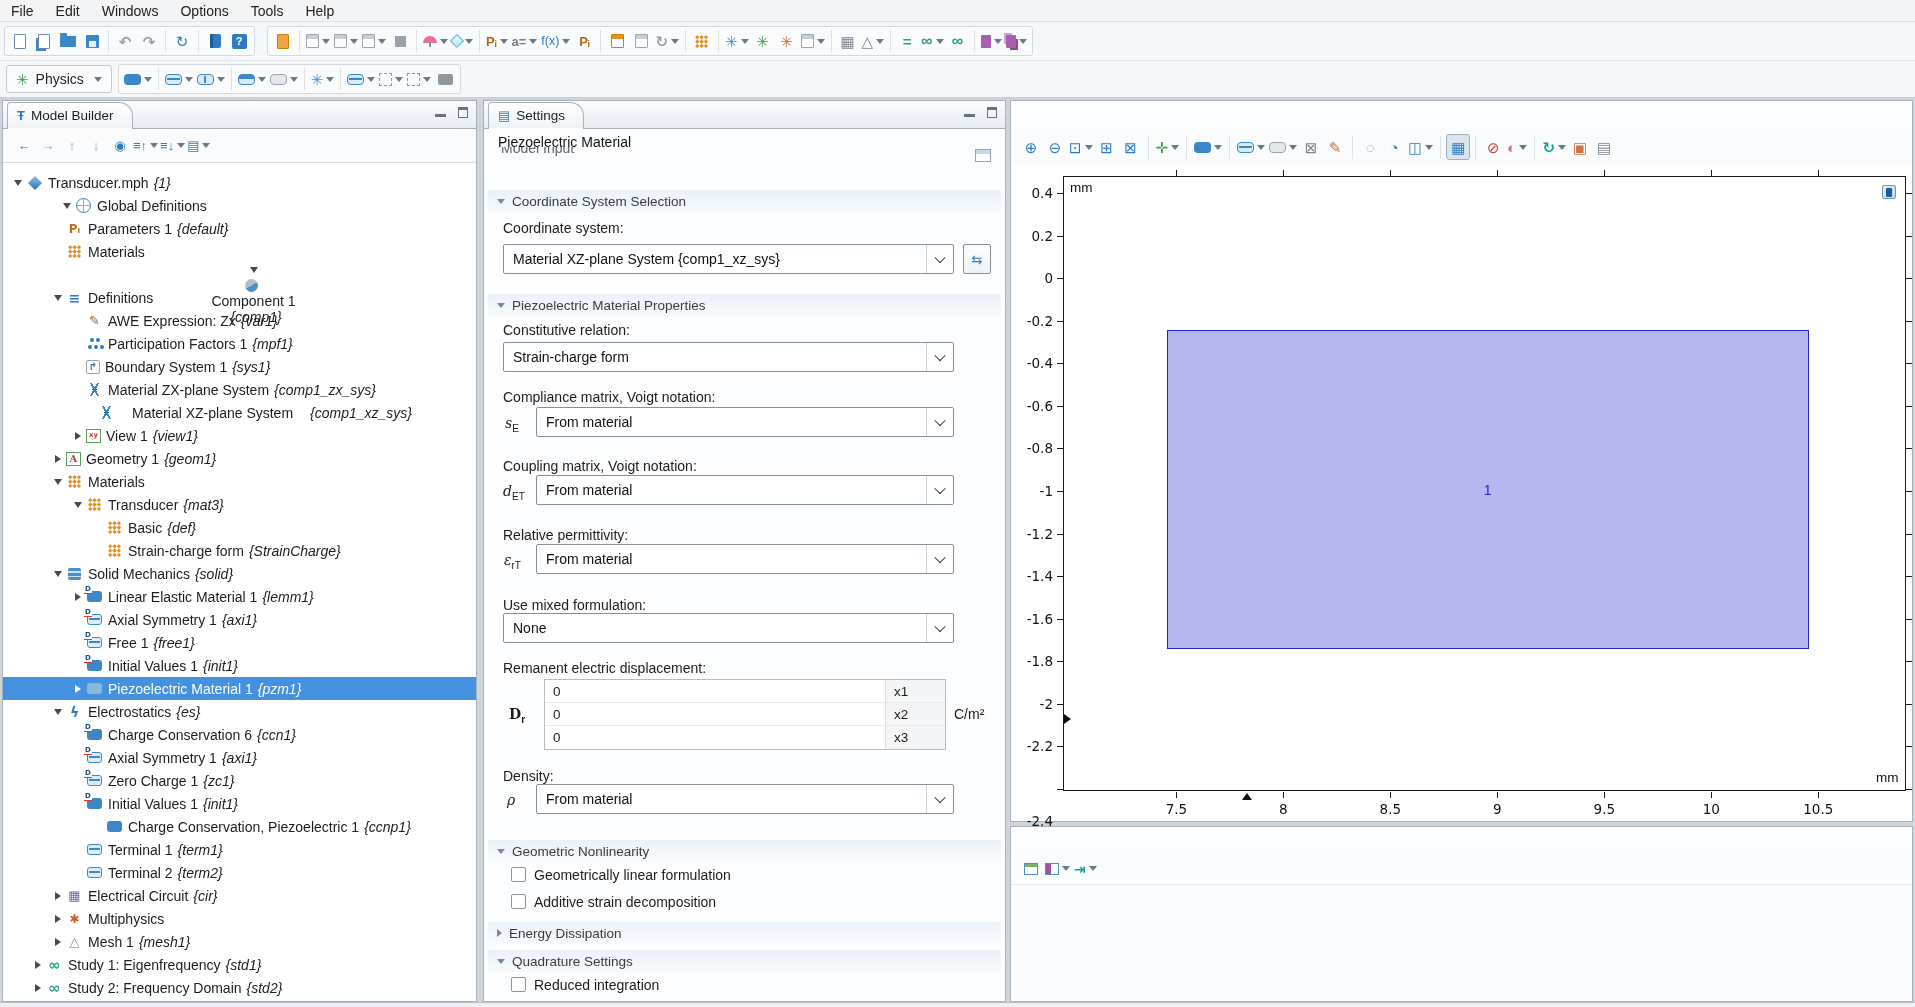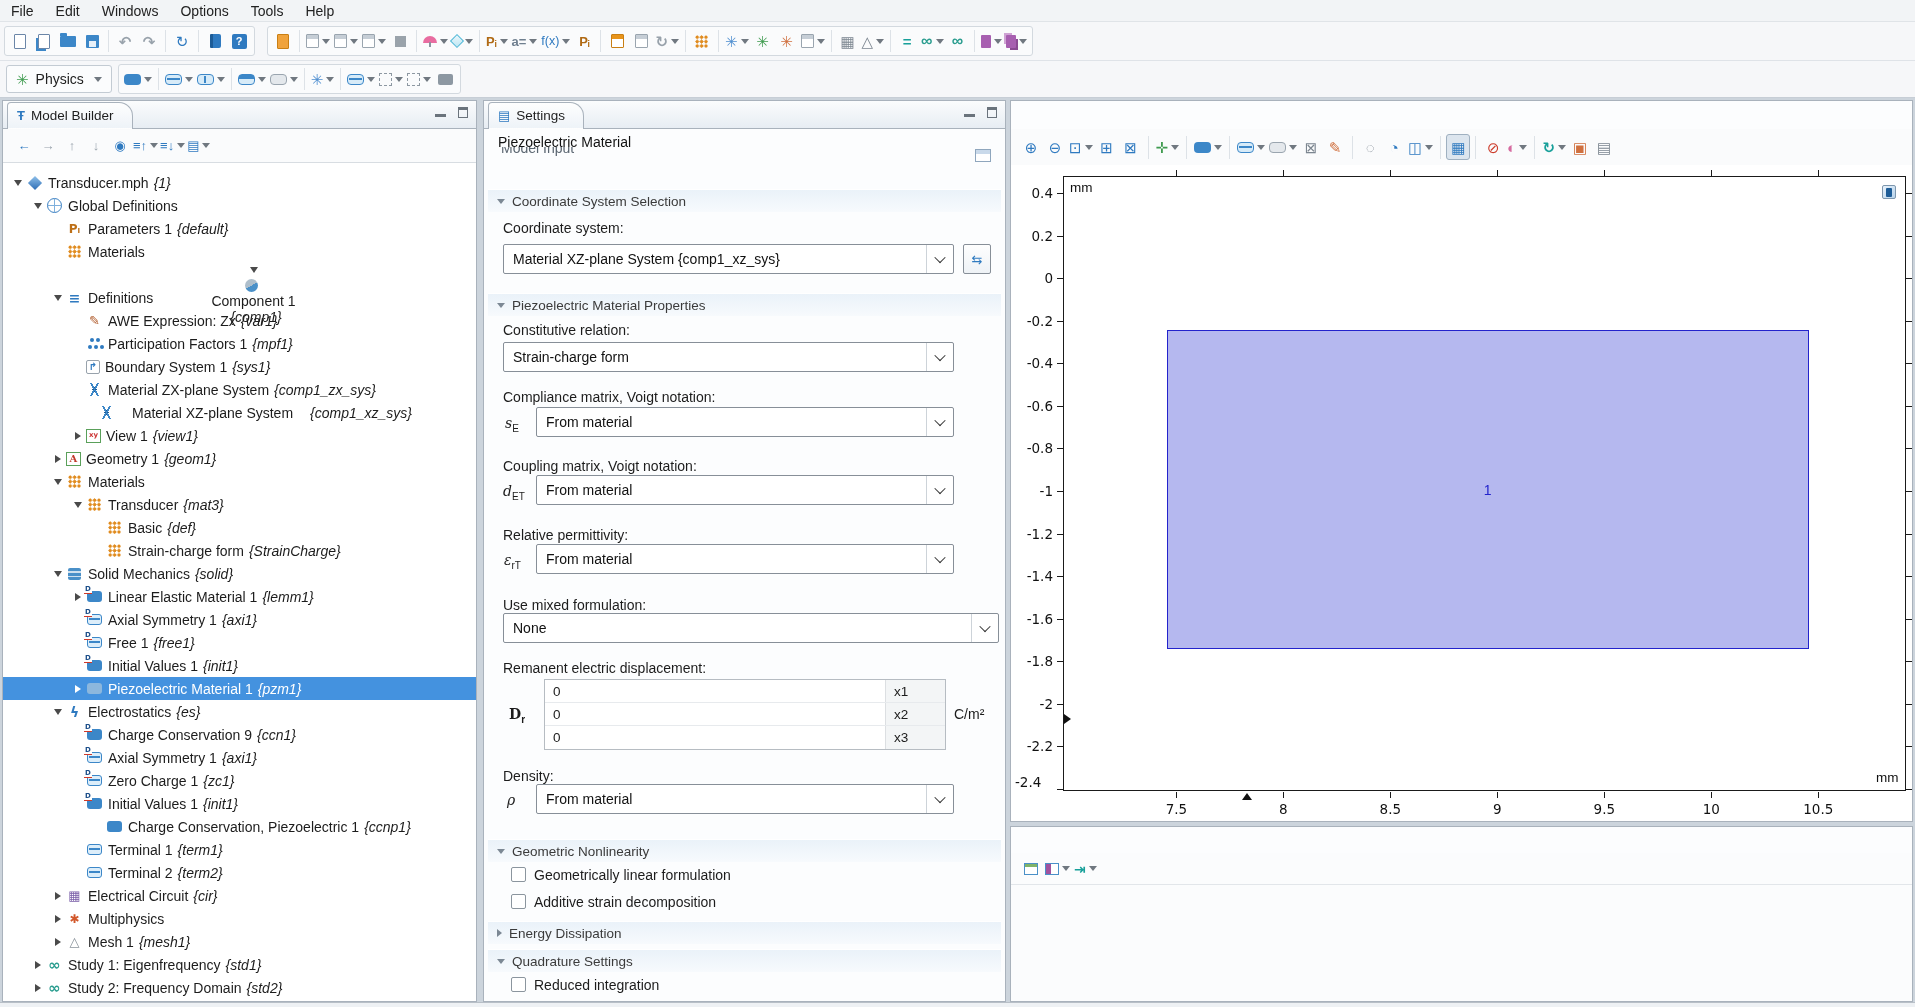--- a/index.html
+++ b/index.html
@@ -399,21 +399,21 @@
       </div>
     <div class="tree" id="mb-tree">
         <div class="trow" style="top: 8px; padding-left: 8px;">
           <span class="arr">
             <span class="arr-d"></span>
           </span>
           <span class="ti ti-mph"></span>
           <span class="lab">Transducer.mph</span>
           <span class="tag">{1}</span>
         </div>
-        <div class="trow" style="top: 31px; padding-left: 28px;">
+        <div class="trow" style="top: 31px; padding-left: 28px; margin-left: 29px;">
           <span class="arr">
             <span class="arr-d"></span>
           </span>
           <span class="ti ti-globe"></span>
           <span class="lab">Global Definitions</span>
         </div>
         <div class="trow" style="top: 54px; padding-left: 48px;">
           <span class="arr"></span>
           <span class="ti ti-param">Pᵢ</span>
           <span class="lab">Parameters 1</span>
@@ -570,21 +570,21 @@
           </span>
           <span class="ti ti-es">ϟ</span>
           <span class="lab">Electrostatics</span>
           <span class="tag">{es}</span>
         </div>
         <div class="trow" style="top: 560px; padding-left: 68px;">
           <span class="arr"></span>
           <span class="ti ti-domd badge">
             <span class="b-rect"></span>
           </span>
-          <span class="lab">Charge Conservation 9</span>
+          <span class="lab">Charge Conservation 6</span>
           <span class="tag">{ccn1}</span>
         </div>
         <div class="trow" style="top: 583px; padding-left: 68px;">
           <span class="arr"></span>
           <span class="ti ti-bnd badge">
             <span class="b-rect"></span>
           </span>
           <span class="lab">Axial Symmetry 1</span>
           <span class="tag">{axi1}</span>
         </div>
@@ -724,21 +724,21 @@
     </div>
 
     <div class="flabel" style="top:426px;">Relative permittivity:</div>
     <div class="sym" style="left:20px;top:451px;"><span>ε</span><sub>rT</sub></div>
     <div class="combo" style="left:52px;top:443px;width:418px;">
       <span class="val">From material</span>
       <span class="chev"></span>
     </div>
 
     <div class="flabel" style="top:496px;">Use mixed formulation:</div>
-    <div class="combo" style="left:19px;top:512px;width:496px;">
+    <div class="combo" style="left:19px;top:512px;width:451px;">
       <span class="val">None</span>
       <span class="chev"></span>
     </div>
 
     <div class="flabel" style="top:559px;">Remanent electric displacement:</div>
     <div class="sym" style="left:25px;top:605px;font-weight:bold;font-style:normal;"><span>D</span><sub>r</sub></div>
     <div class="rtable" style="left:60px;top:578px;width:402px;">
       <div class="rrow">
         <span class="rval">0</span>
         <span class="raxis">x1</span>
@@ -903,21 +903,21 @@
         <div class="tick" style="left: 895px; top: 496.19px; width: 6px; height: 1px;"></div>
         <div class="axlab" style="left: 4px; top: 488.19px; width: 38px; text-align: right;">-1.8</div>
         <div class="tick" style="left: 46px; top: 538.751px; width: 6px; height: 1px;"></div>
         <div class="tick" style="left: 895px; top: 538.751px; width: 6px; height: 1px;"></div>
         <div class="axlab" style="left: 4px; top: 530.751px; width: 38px; text-align: right;">-2</div>
         <div class="tick" style="left: 46px; top: 581.311px; width: 6px; height: 1px;"></div>
         <div class="tick" style="left: 895px; top: 581.311px; width: 6px; height: 1px;"></div>
         <div class="axlab" style="left: 4px; top: 573.311px; width: 38px; text-align: right;">-2.2</div>
         <div class="tick" style="left: 46px; top: 623.872px; width: 6px; height: 1px;"></div>
         <div class="tick" style="left: 895px; top: 623.872px; width: 6px; height: 1px;"></div>
-        <div class="axlab" style="left: 4px; top: 609px; width: 38px; text-align: left;">-2.4</div>
+        <div class="axlab" style="left: 4px; top: 648px; width: 38px; text-align: right;">-2.4</div>
         <div class="tick" style="left: 165.398px; top: 627px; width: 1px; height: 6px;"></div>
         <div class="tick" style="left: 165.398px; top: 5px; width: 1px; height: 6px;"></div>
         <div class="axlab" style="left: 150.398px; top: 636px; width: 30px; text-align: center;">7.5</div>
         <div class="tick" style="left: 272.378px; top: 627px; width: 1px; height: 6px;"></div>
         <div class="tick" style="left: 272.378px; top: 5px; width: 1px; height: 6px;"></div>
         <div class="axlab" style="left: 257.378px; top: 636px; width: 30px; text-align: center;">8</div>
         <div class="tick" style="left: 379.358px; top: 627px; width: 1px; height: 6px;"></div>
         <div class="tick" style="left: 379.358px; top: 5px; width: 1px; height: 6px;"></div>
         <div class="axlab" style="left: 364.358px; top: 636px; width: 30px; text-align: center;">8.5</div>
         <div class="tick" style="left: 486.338px; top: 627px; width: 1px; height: 6px;"></div>

